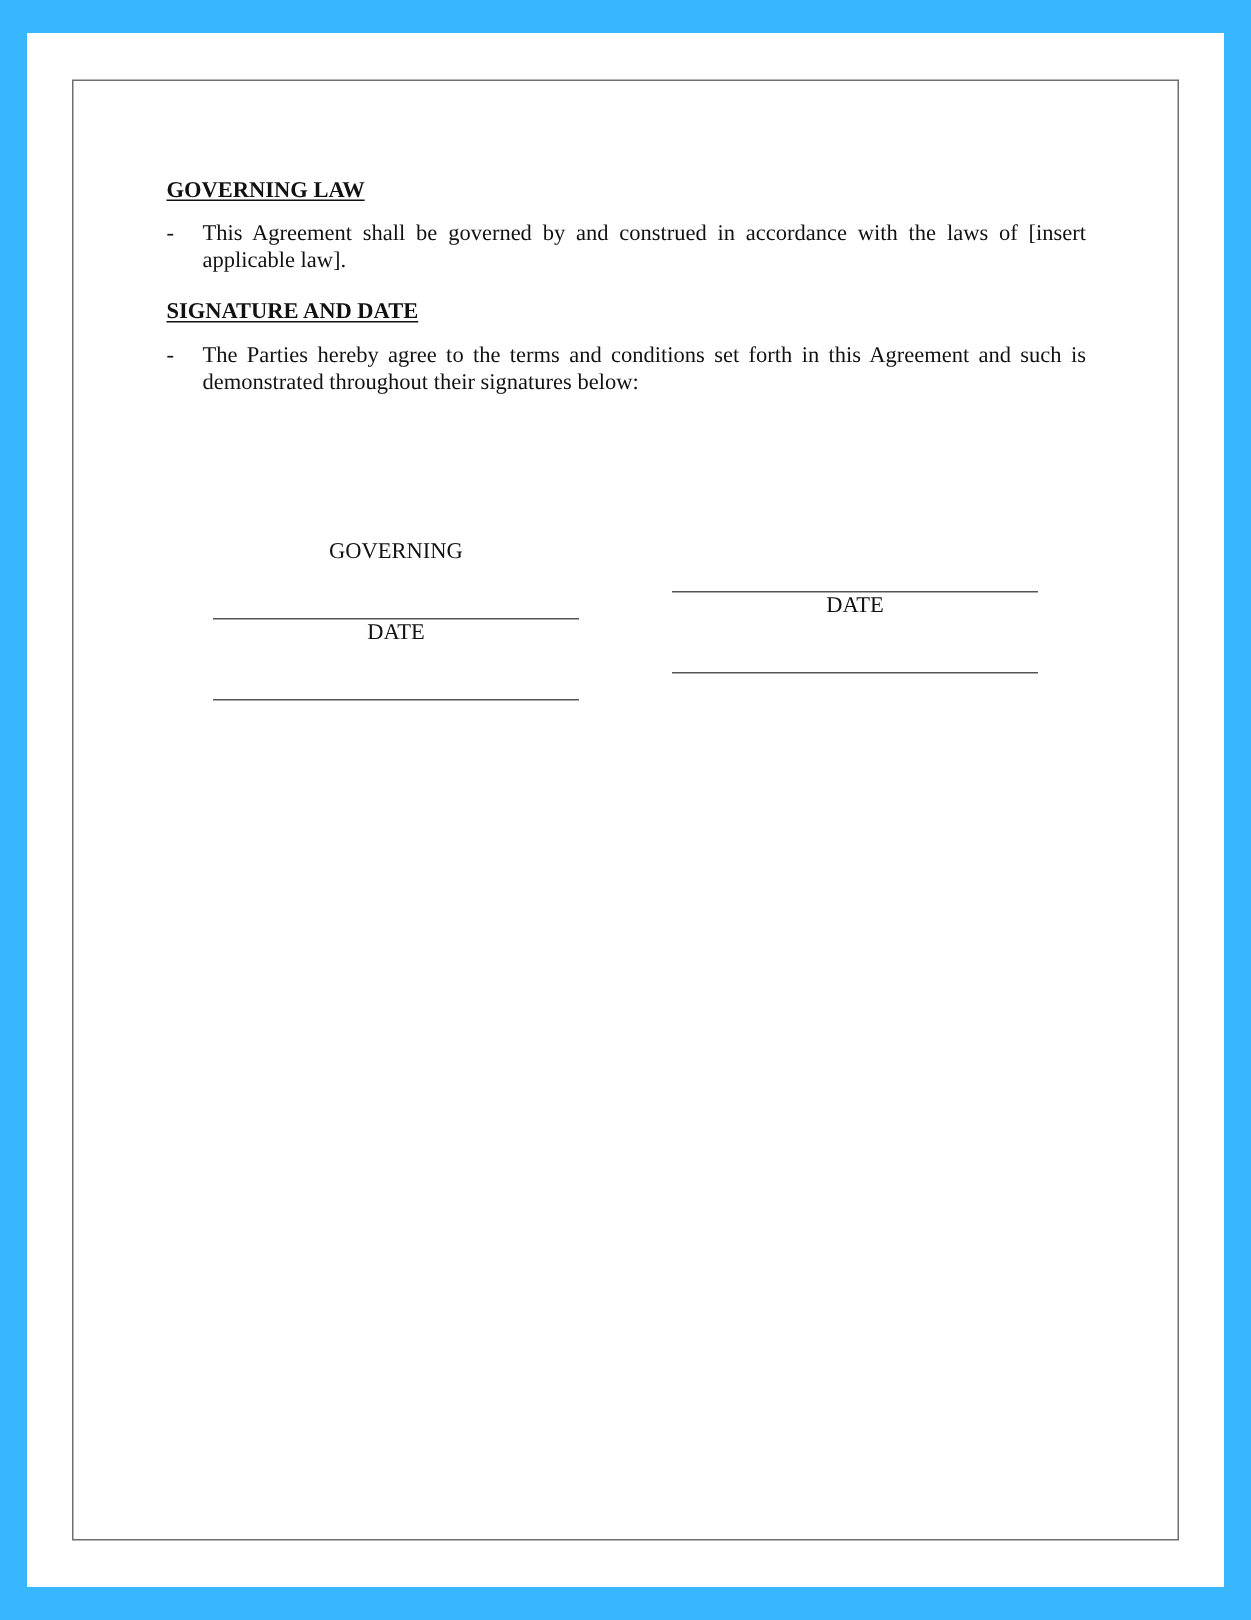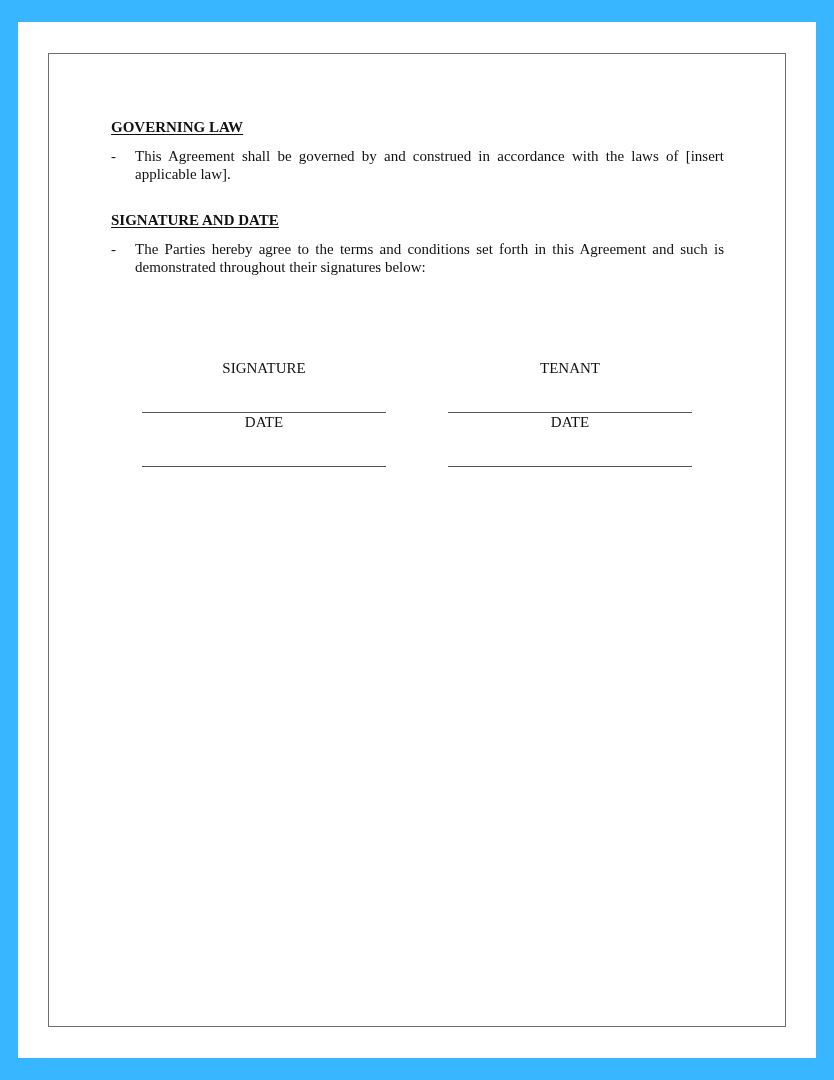--- a/index.html
+++ b/index.html
@@ -37,21 +37,21 @@
       line-height: 18px;
     }
     .bullet {
       display: flex;
       margin-top: 11px;
       font-size: 15px;
       line-height: 18px;
     }
     .bullet .dash { width: 24px; flex: 0 0 24px; }
     .bullet .text { flex: 1; text-align: justify; }
-    .sec2 { margin-top: 28px; }
+    .sec2 { margin-top: 16px; }
     .sigs {
       position: absolute;
       left: 93px; top: 305px;
       width: 551px;
       height: 140px;
     }
     .sig-col {
       position: absolute;
       top: 0;
       width: 244px;
@@ -92,26 +92,25 @@
         <div class="heading">SIGNATURE AND DATE</div>
         <div class="bullet">
           <span class="dash">-</span>
           <span class="text">The Parties hereby agree to the terms and conditions set forth in this Agreement and such is demonstrated throughout their signatures below:</span>
         </div>
       </div>
     </div>
 
     <div class="sigs">
       <div class="sig-col left">
-        <div class="sig-label">SIGNATURE</div>
+        <div class="sig-label">GOVERNING</div>
         <div class="sig-line"></div>
         <div class="date-label">DATE</div>
         <div class="date-line"></div>
       </div>
       <div class="sig-col right">
-        <div class="sig-label">TENANT</div>
         <div class="sig-line"></div>
         <div class="date-label">DATE</div>
         <div class="date-line"></div>
       </div>
     </div>
   </div>
 </div>
 
 </body></html>

